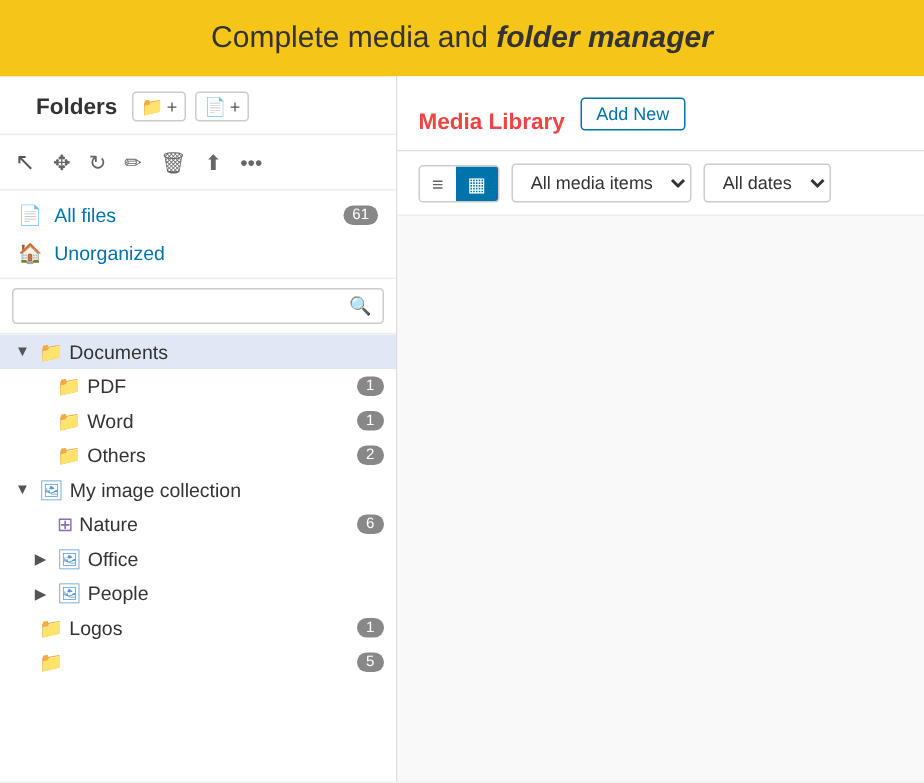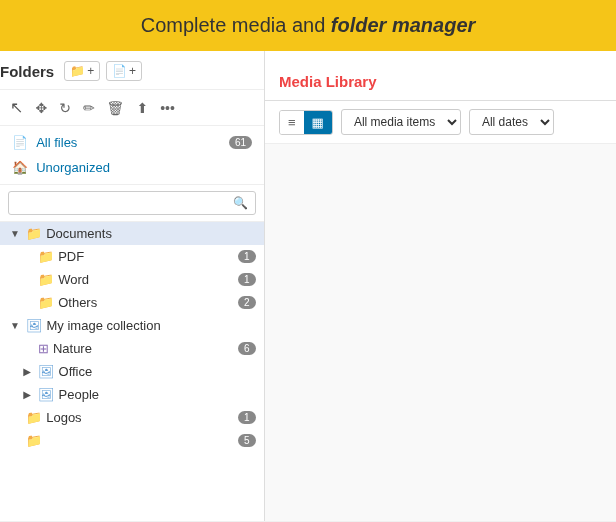--- a/index.html
+++ b/index.html
@@ -25,21 +25,21 @@
       background: #fff;
       border-right: 1px solid #ddd;
       display: flex;
       flex-direction: column;
       flex-shrink: 0;
     }
 
     .folders-header {
       display: flex;
       align-items: center;
-      padding: 10px 0 8px;
+      padding: 10px 24px 8px;
       gap: 6px;
       border-bottom: 1px solid #eee;
     }
     .folders-title {
       font-size: 15px;
       font-weight: 600;
       color: #333;
       margin-right: 4px;
     }
     .icon-btn {
@@ -345,20 +345,21 @@
         <span class="badge">5</span>
       </div>
 
     </div>
   </div>
 
   <div class="right-panel">
 
     <div class="media-header">
       <span class="media-title">Media Library</span>
+      <button class="add-new-btn">Add New</button>
     </div>
 
     <div class="media-filters">
       <div class="view-toggle">
         <button class="view-btn">
           <span>≡</span>
         </button>
         <button class="view-btn active">
           <span>▦</span>
         </button>

